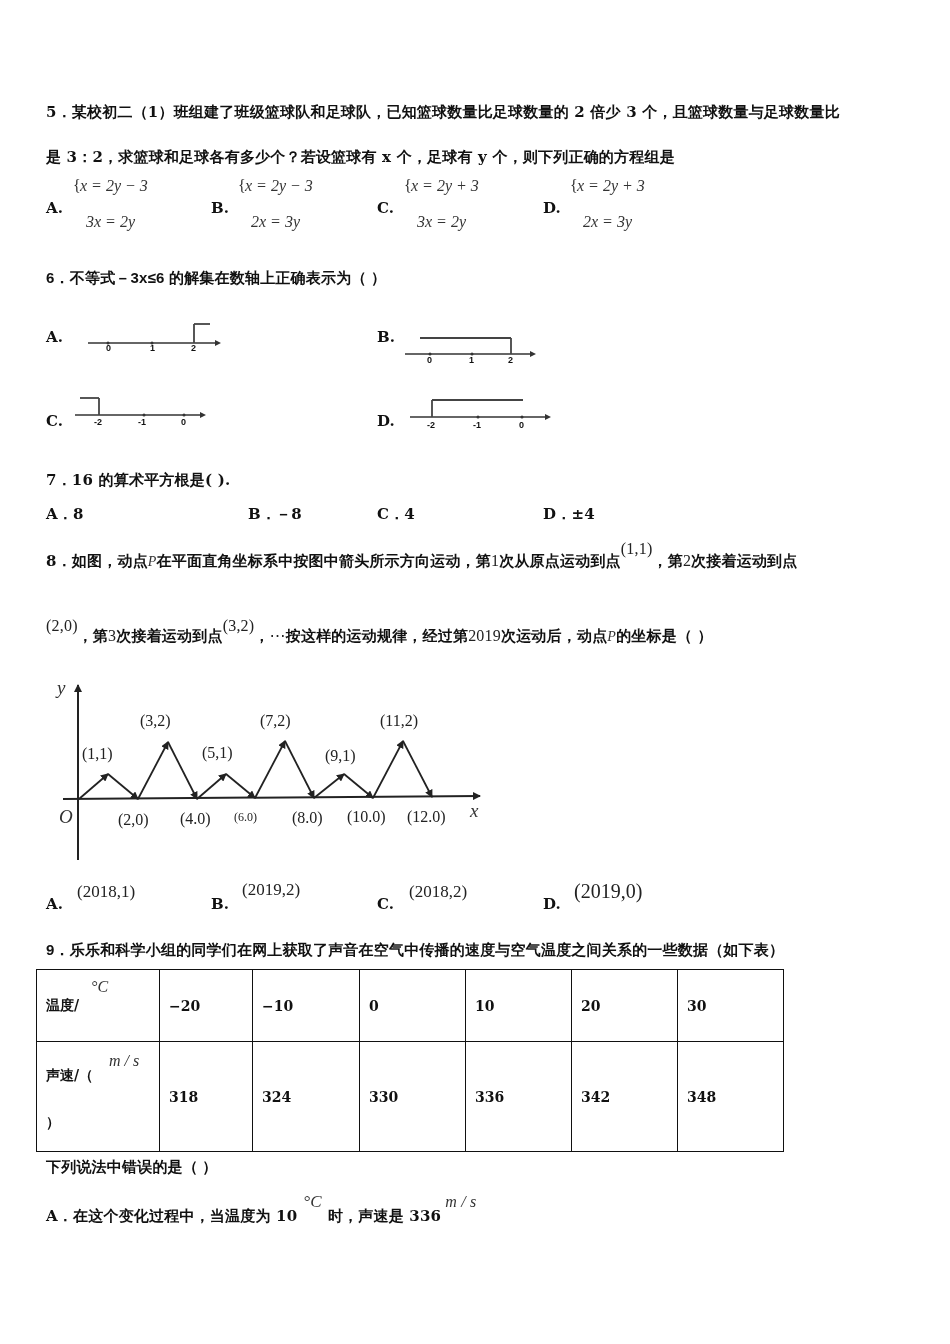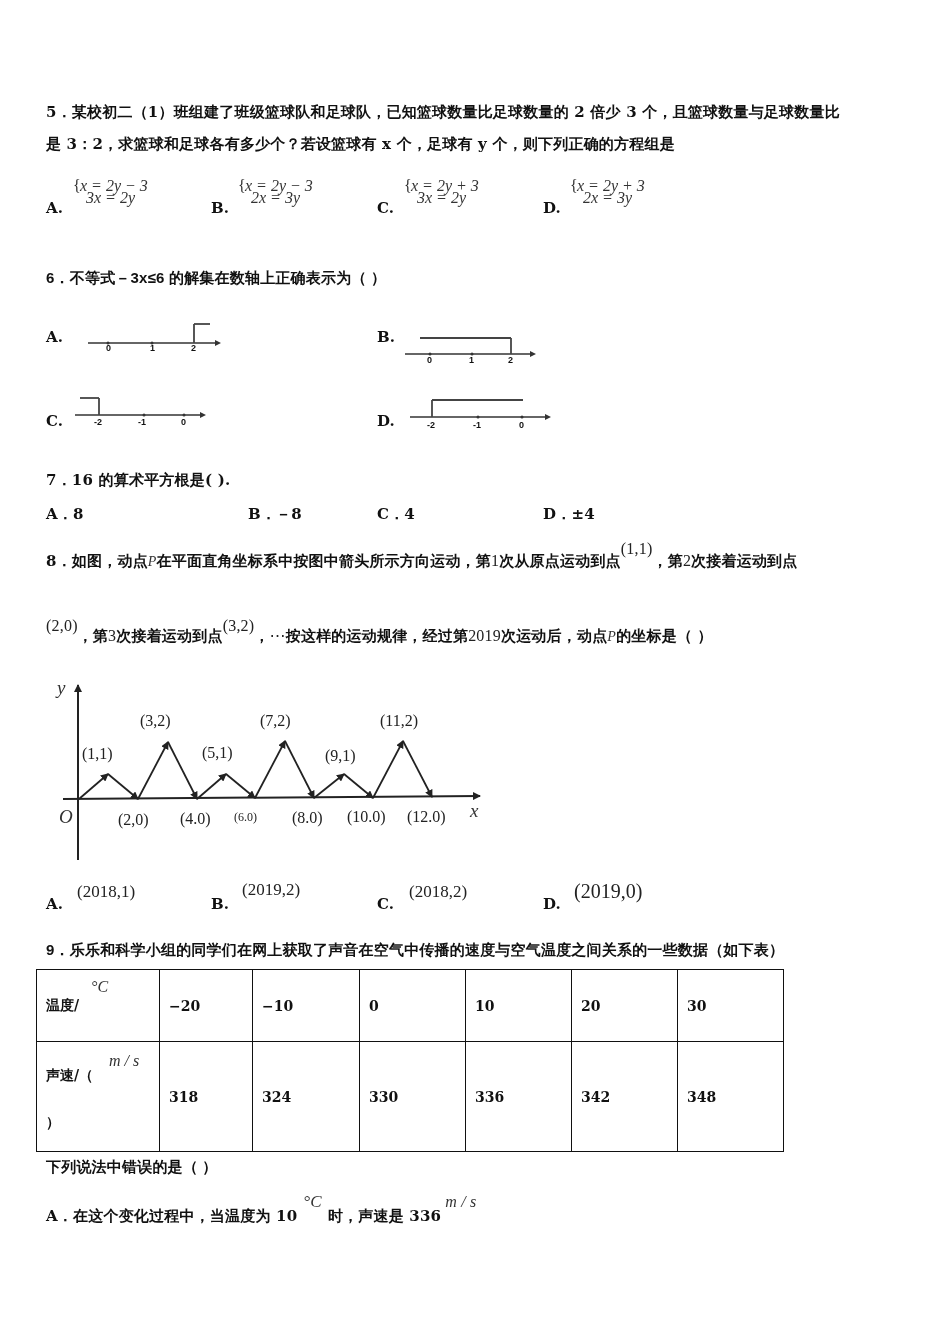--- a/index.html
+++ b/index.html
@@ -6,30 +6,30 @@
   body { width:950px; height:1344px; position:relative; overflow:hidden;
          font-family:"DejaVu Serif", "Liberation Serif", serif; color:#111; }
   .abs { position:absolute; }
   .q { font-size:15px; font-weight:bold; white-space:nowrap; letter-spacing:0.2px; }
   .opt-label { font-size:15px; font-weight:bold; }
   .math { font-family:"Liberation Serif", "DejaVu Serif", serif; font-weight:normal; font-style:normal; font-size:16px; color:#222; }
   .mathi { font-family:"Liberation Serif", "DejaVu Serif", serif; font-style:italic; font-weight:normal; font-size:16px; color:#333; }
   .sys { position:absolute; font-family:"Liberation Serif", serif; font-size:16px; line-height:20px; color:#222; }
   .sys .brace { position:absolute; left:0; top:0; font-size:16px; line-height:20px; color:#333; }
   .sys .l1 { position:absolute; left:7px; top:0; white-space:nowrap; }
-  .sys .l2 { position:absolute; left:13px; top:12px; white-space:nowrap;text-align:center; }
+  .sys .l2 { position:absolute; left:13px; top:36px; white-space:nowrap;text-align:center; }
   table.data { position:absolute; left:36px; top:969px; border-collapse:collapse; font-size:14px; font-weight:bold; }
   table.data td { border:1.5px solid #111; padding:0 0 0 9px; vertical-align:middle; }
   .small { font-size:9px; font-family:"Liberation Sans", sans-serif; font-weight:bold; }
 </style>
 </head>
 <body>
 
 <div class="abs q" style="left:46px; top:103px;">5．某校初二（1）班组建了班级篮球队和足球队，已知篮球数量比足球数量的 2 倍少 3 个，且篮球数量与足球数量比</div>
-<div class="abs q" style="left:46px; top:135px;">是 3：2，求篮球和足球各有多少个？若设篮球有 x 个，足球有 y 个，则下列正确的方程组是</div>
+<div class="abs q" style="left:46px; top:148px;">是 3：2，求篮球和足球各有多少个？若设篮球有 x 个，足球有 y 个，则下列正确的方程组是</div>
 
 <div>
   <span class="abs opt-label" style="left:46px; top:199px;">A.</span>
   <div class="sys" style="left:73px; top:176px;">
     <span class="brace">{</span>
     <span class="l1 mathi">x = 2y − 3</span>
     <span class="l2 mathi">3x = 2y</span>
   </div>
 </div>
 <div>

